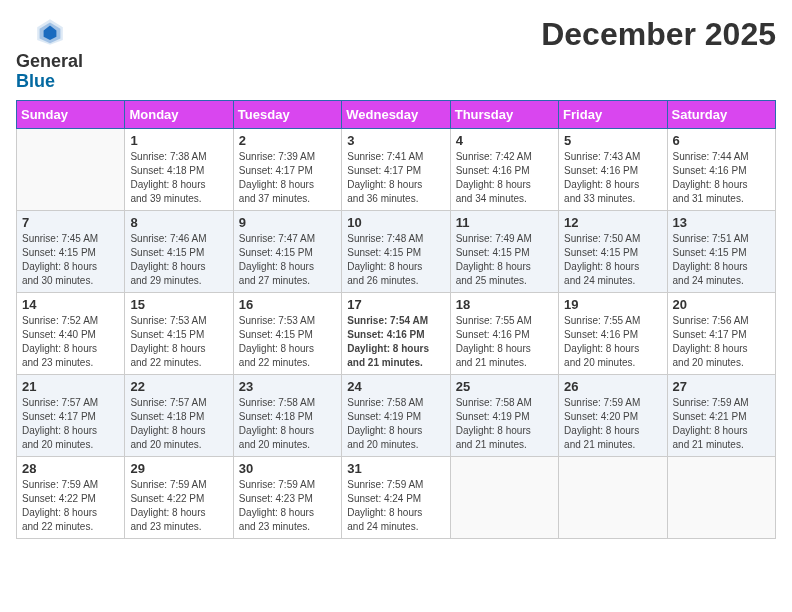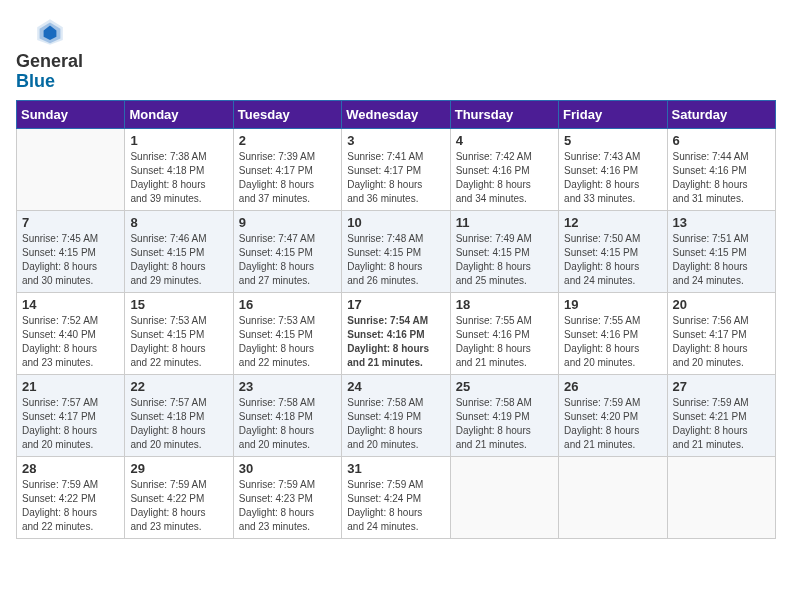--- a/index.html
+++ b/index.html
@@ -44,21 +44,21 @@
     .location {
       font-size: 14px;
       color: #555;
     }
     .calendar {
       width: 100%;
       border-collapse: collapse;
       border: 1px solid #ccc;
     }
     .calendar th {
-      background: #4c1d95;
+      background: #d946ef;
       color: white;
       font-size: 13px;
       font-weight: bold;
       padding: 6px 4px;
       text-align: left;
       border: 1px solid #2a6aaf;
     }
     .calendar td {
       border: 1px solid #ccc;
       vertical-align: top;
@@ -94,20 +94,21 @@
       <polygon points="20,4 36,14 36,30 20,36 4,30 4,14" fill="#1a6bbf" opacity="0.15"></polygon>
       <polygon points="20,8 33,16 33,28 20,34 7,28 7,16" fill="#1a6bbf" opacity="0.3"></polygon>
       <polygon points="20,12 28,18 28,26 20,30 12,26 12,18" fill="#1a6bbf"></polygon>
     </svg>
     <div class="logo-text">
       <div><span class="general">General</span></div>
       <div><span class="blue" style="color:#0369a1; font-weight:bold;">Blue</span></div>
     </div>
   </div>
   <div class="title-block">
+    <div class="month-title">December 2025</div>
   </div>
 </div>
 
 <table class="calendar">
   <thead>
     <tr>
     <th>Sunday</th>
         <th>Monday</th>
         <th>Tuesday</th>
         <th>Wednesday</th>

